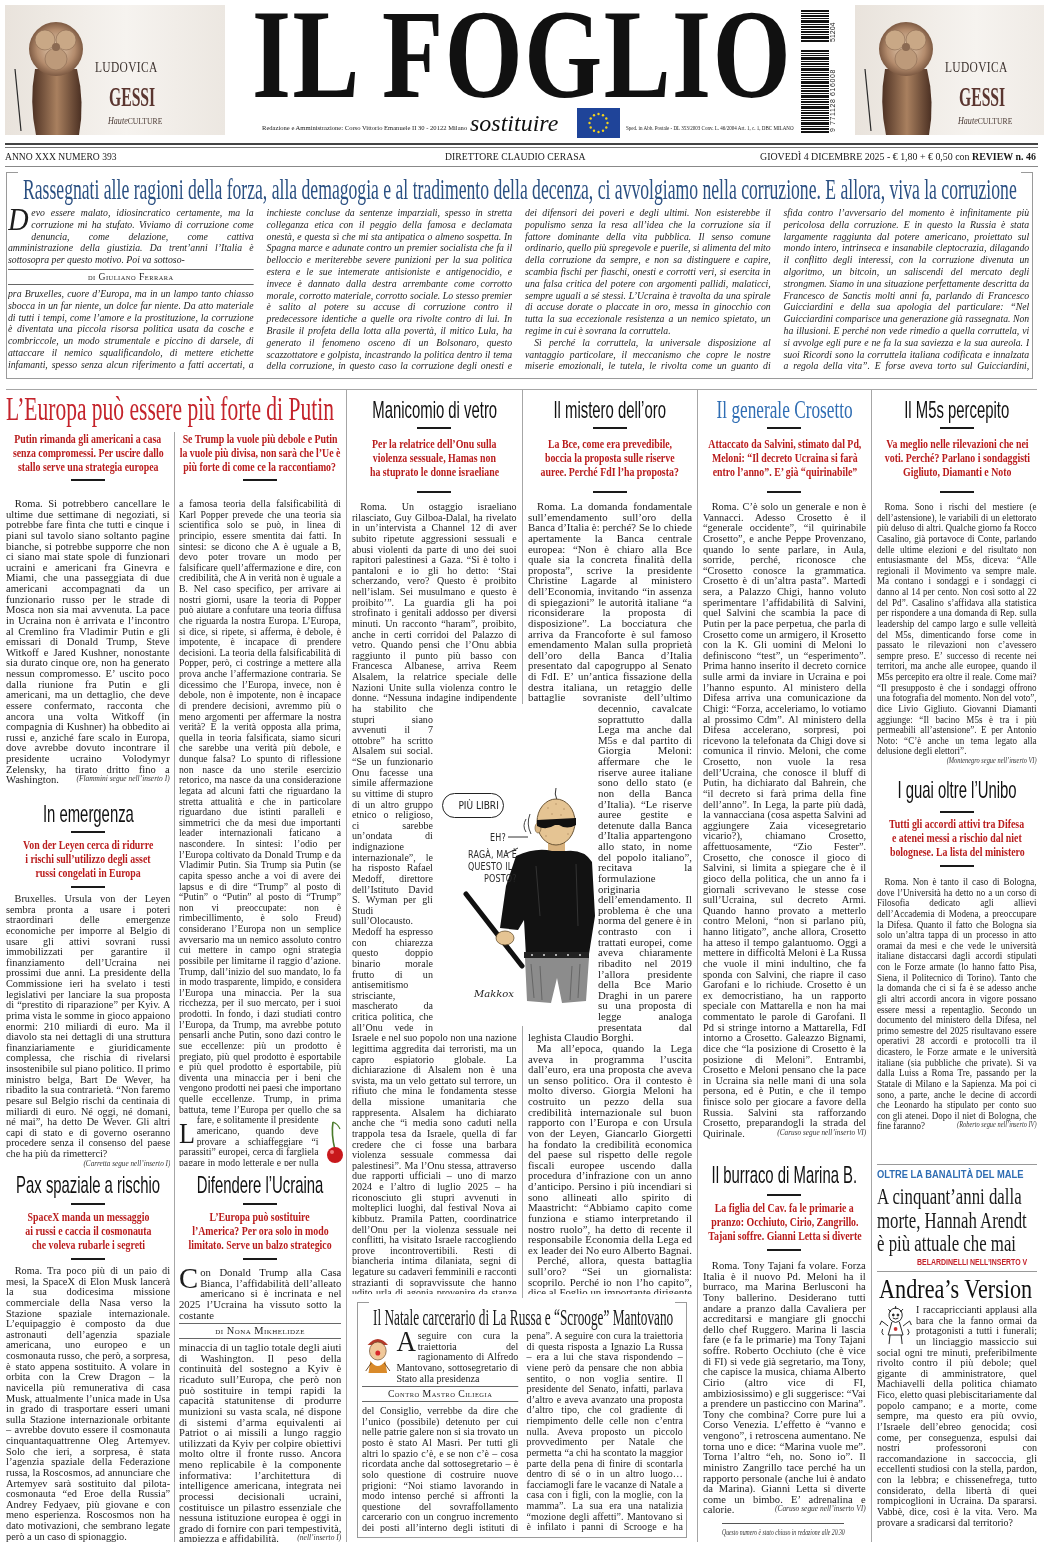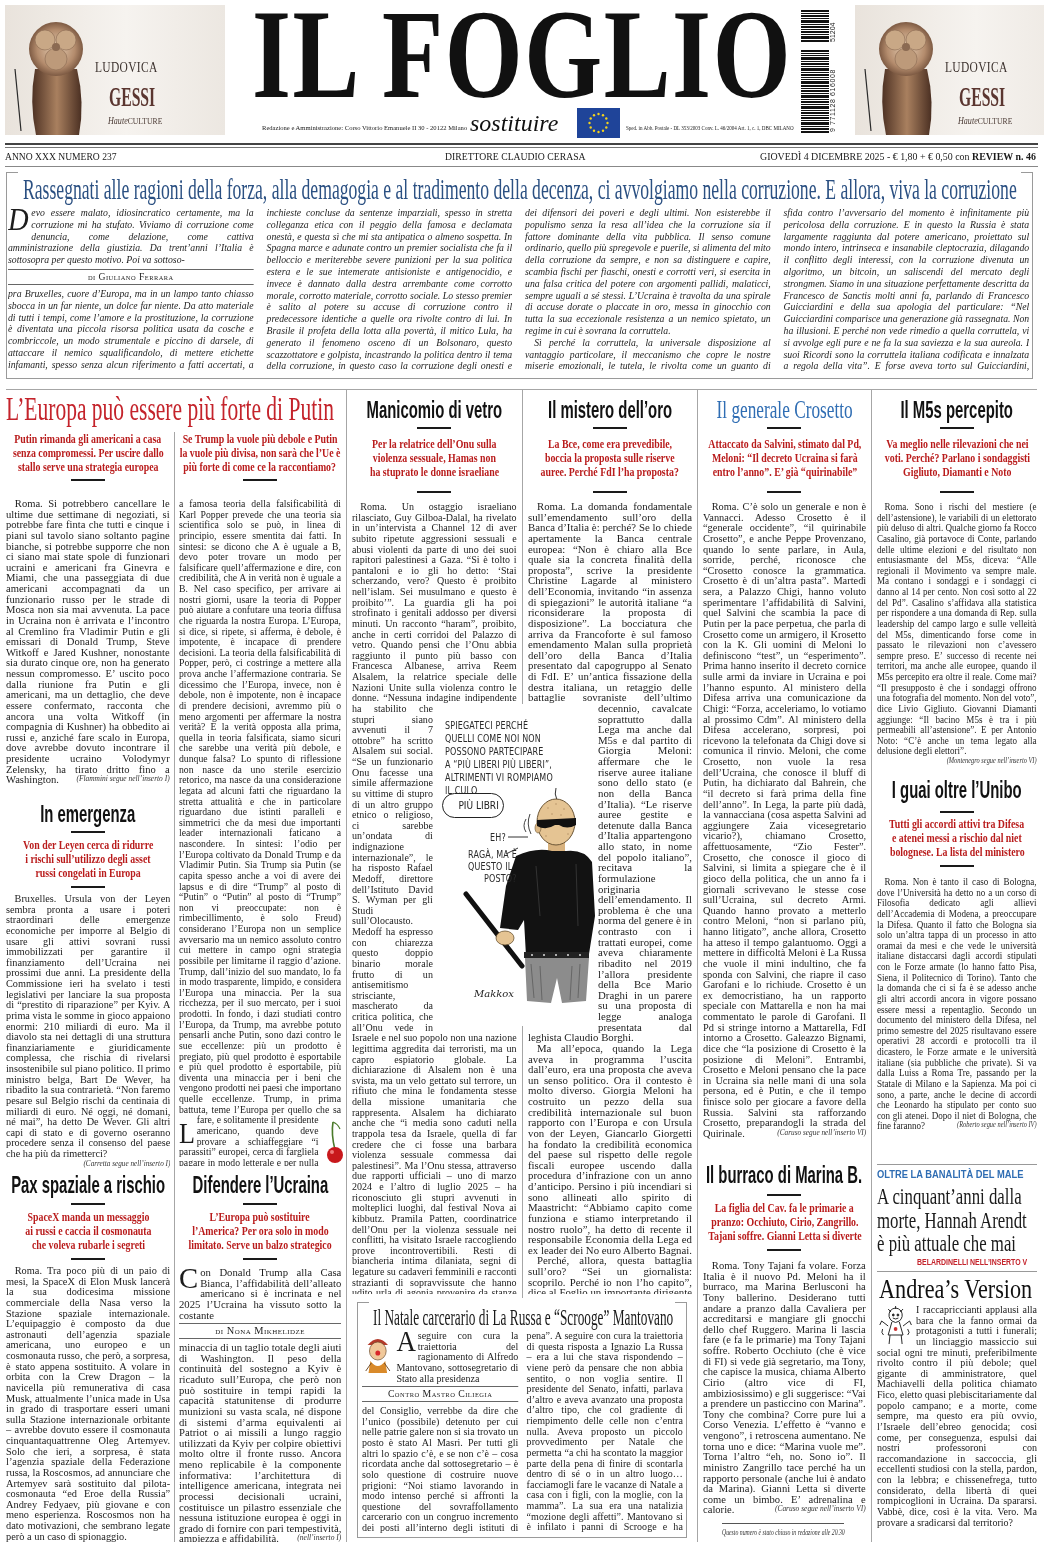--- a/index.html
+++ b/index.html
@@ -25,21 +25,21 @@
 .edbox:before{left:0}.edbox:after{right:0}
 .bhead{font-size:29px;line-height:30px;color:var(--blue)}
 .edcols{font-style:italic;font-size:10.6px;line-height:11.8px;text-align:justify;hyphens:auto;column-count:4;column-fill:auto;transform-origin:0 0}
 .edcols p{text-indent:10px}
 .edcols p.ni{text-indent:0}
 .edcols .dc{float:left;font-size:31px;line-height:23px;margin:1px 3px 0 0;font-style:italic}
 .byl{text-align:center;font-style:normal;font-variant:small-caps;font-size:10.5px;line-height:12px;border-top:1px solid #666;border-bottom:1px solid #666;margin:3px 0;padding:1px 0;letter-spacing:.5px;text-indent:0;break-inside:avoid}
 
 .vs{position:absolute;width:1px;background:#a6a6a6}
 .hr{position:absolute;height:1px;background:#a6a6a6}
-.hs{position:absolute;display:flex;justify-content:center;font-family:"Liberation Sans",sans-serif;font-weight:bold;font-size:24px;line-height:26px;height:26px;white-space:nowrap;color:#111}
+.hs{position:absolute;display:flex;justify-content:center;font-family:"Liberation Sans",sans-serif;font-weight:normal;font-size:24px;line-height:26px;height:26px;white-space:nowrap;color:#111}
 .sq{flex:none;display:inline-block;transform:scaleX(.62)}
 .hser{position:absolute;display:flex;justify-content:center;font-size:25px;line-height:26px;height:26px;white-space:nowrap;color:var(--sblue)}
 .hser .sq{transform:scaleX(.69)}
 .sub{position:absolute;font-weight:bold;font-size:13.5px;line-height:14px;color:#b91c1c}
 .sl{display:flex;justify-content:center;white-space:nowrap;height:14px}
 .sl span{flex:none;display:inline-block;transform:scaleX(.73)}
 .rl{position:absolute;height:1.6px;width:34px;background:#1a1a1a}
 .body{position:absolute;overflow:hidden}
 .in{transform-origin:0 0;font-size:10.8px;line-height:10.62px;text-align:justify;hyphens:auto;color:#1c1c1c}
 .in p{text-indent:9px}
@@ -187,21 +187,21 @@
     </svg>
     <div class="ad-brand">LUDOVICA</div>
     <div class="ad-name">GESSI</div>
     <div class="ad-tag"><i>Haute</i><span>CULTURE</span></div>
   </div>
 </header>
 
 <div class="abs" style="left:5px;top:143px;width:1033px;height:2px;background:#444"></div>
 <div class="abs" style="left:5px;top:147px;width:1033px;height:1px;background:#777"></div>
 <div>
-  <span class="abs fit info" style="left: 5px; top: 152px; transform: scaleX(1.00901);">ANNO XXX NUMERO 237</span>
+  <span class="abs fit info" style="left: 5px; top: 152px; transform: scaleX(1.00901);">ANNO XXX NUMERO 393</span>
   <span class="abs fit info" style="left: 445px; top: 152px; transform: scaleX(1.02174);">DIRETTORE CLAUDIO CERASA</span>
   <span class="abs fit info" style="left: 760px; top: 152px; transform: scaleX(1.04151);"><span>GIOVEDÌ 4 DICEMBRE 2025 - € 1,80 + € 0,50 con </span><b>REVIEW n. 46</b></span>
 </div>
 <div class="abs" style="left:5px;top:166px;width:1033px;height:1px;background:#888"></div>
 
 <section class="abs edbox" style="left:6px;top:172px;width:1027px;height:207px"></section>
 <span class="abs fit bhead" style="left: 23px; top: 174px; transform: scaleX(0.607951);">Rassegnati alle ragioni della forza, alla demagogia e al tradimento della decenza, ci avvolgiamo nella corruzione. E allora, viva la corruzione</span>
 <div class="abs" style="left:8px;top:207px;width:1021px;height:170px;overflow:hidden">
   <div class="edcols" style="width:1110px;height:170px;column-gap:14px;transform:scaleX(.92)">
     <p class="ni"><span class="dc">D</span><span>evo essere malato, idiosincratico certamente, ma la corruzione mi ha stufato. Viviamo di corruzione come denuncia, come delazione, come cattiva amministrazione della giustizia. Da trent’anni l’Italia è sottosopra per questo motivo. Poi va sottoso-</span></p>
@@ -423,28 +423,20 @@
     <g fill="#ddd">
         <circle cx="96" cy="239" r="1"></circle>
         <circle cx="108" cy="239" r="1"></circle>
         <circle cx="120" cy="239" r="1"></circle>
         <circle cx="132" cy="239" r="1"></circle>
         <circle cx="144" cy="239" r="1"></circle>
       </g>
     <path d="M89 242 L153 242 L150 285 L126 287 L121 262 L115 287 L91 285 Z" fill="#8c8c8c"></path>
     <path d="M95 248 L98 282 M104 250 L106 284 M136 250 L134 284 M144 248 L142 282" stroke="#666" stroke-width="1"></path>
   </svg>
-  <div class="abs ct" style="left:9px;top:3px">
-    <div>SPIEGATECI PERCHÉ</div>
-    <div>QUELLI COME NOI NON</div>
-    <div>POSSONO PARTECIPARE</div>
-    <div>A “PIÙ LIBERI PIÙ LIBERI”,</div>
-    <div>ALTRIMENTI VI ROMPIAMO</div>
-    <div>IL CULO</div>
-  </div>
   <div class="abs bubble" style="left:6px;top:77px">
       <span>PIÙ LIBRI</span>
     </div>
   <div class="abs ct" style="left:54px;top:115px">
       <div>EH?</div>
     </div>
   <div class="abs ct" style="left:32px;top:133px;line-height:12px">
     <div>RAGÀ, MA È</div>
     <div>QUESTO IL</div>
     <div style="padding-left:20px">POSTO?</div>

